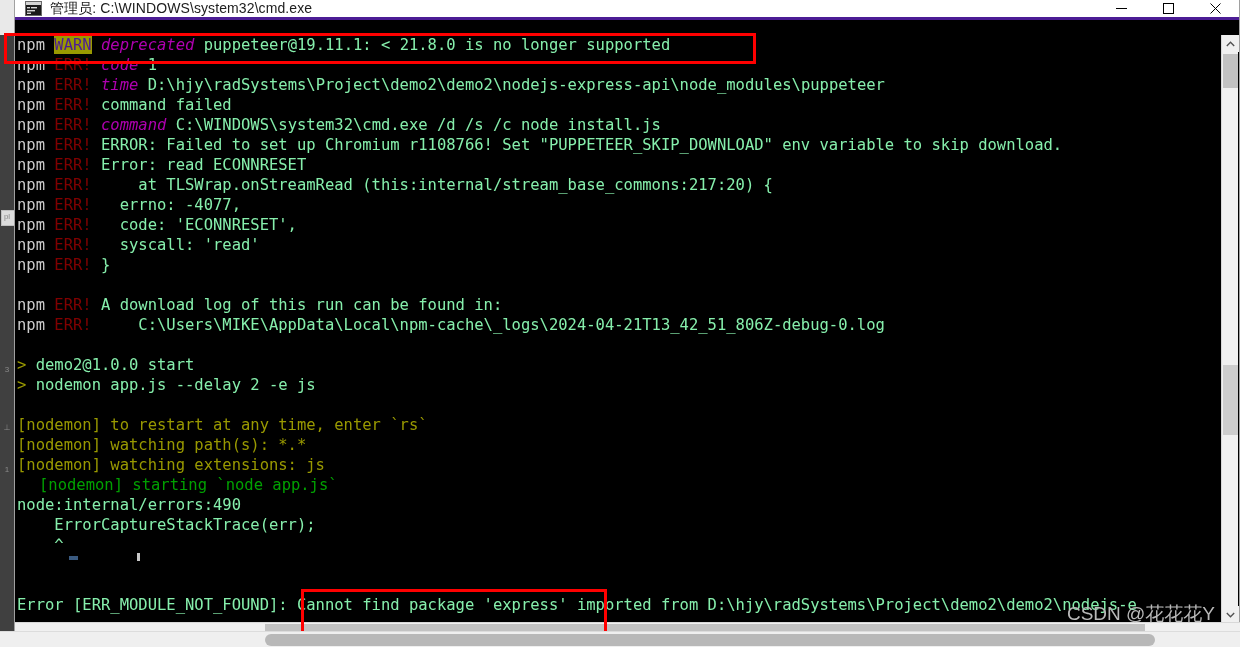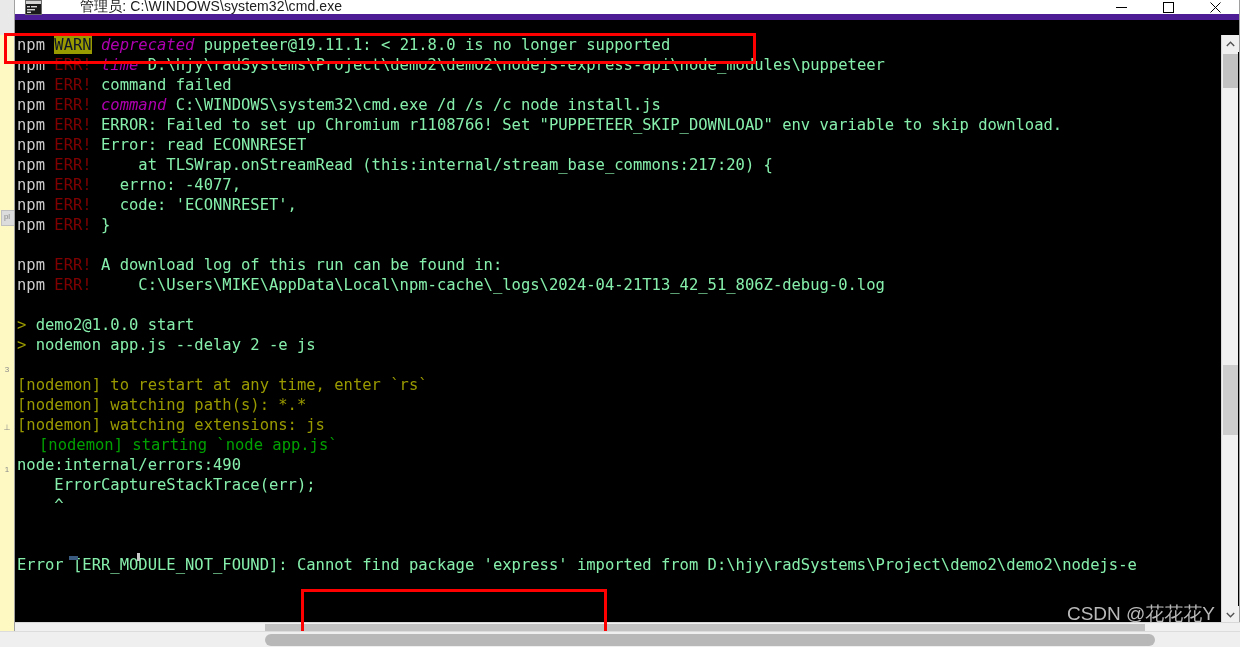--- a/index.html
+++ b/index.html
@@ -20,21 +20,21 @@
   .bg-desktop {
     position: absolute;
     left: 0; top: 0;
     width: 1240px; height: 647px;
     background: #e9e9e9;
   }
   .bg-win-sliver {
     position: absolute;
     left: 0; top: 35px;
     width: 14px; height: 612px;
-    background: #fef9c3;
+    background: #404040;
     border-right: 1px solid #c6c6c6;
   }
   .bg-sliver-text {
     position: absolute;
     left: 0;
     width: 14px;
     font-family: "Liberation Sans", sans-serif;
     font-size: 8px;
     color: #8a8a8a;
     text-align: center;
@@ -63,25 +63,24 @@
     box-sizing: border-box;
   }
 
   
   .titlebar {
     position: absolute;
     left: 0; top: 0;
     width: 100%;
     height: 20px;
     background: #ffffff;
-    border-bottom: 6px solid #4c1d95;
+    border-bottom: 3px solid #4c1d95;
     box-sizing: border-box;
     display: flex;
     align-items: center;
-    gap: 30px;
   }
   .title-icon {
     width: 17px;
     height: 15px;
     margin-left: 10px;
     margin-right: 8px;
     flex: none;
     position: relative;
   }
   .title-text {
@@ -126,21 +125,21 @@
     padding-left: 2px;
     letter-spacing: 0px;
   }
 
   .c-gray   { color: #cccccc; }
   .c-white  { color: #86efac; }
   .c-red    { color: #800000; }
   .c-magenta{ color: #b000b0; font-style: italic; }
   .c-yellow { color: #999900; }
   .c-green  { color: #00a000; margin-left: 22px; }
-  .c-olivebg{ background: #999900; color: #0f172a; }
+  .c-olivebg{ background: #999900; color: #4c1d95; }
 
   
   .vscroll {
     position: absolute;
     right: 1px;
     top: 35px;
     width: 17px;
     height: 588px;
     background: #f0f0f0;
     border-left: 1px solid #d8d8d8;
@@ -276,28 +275,30 @@
           <svg width="11" height="11" viewBox="0 0 11 11">
               <line x1="0.5" y1="0.5" x2="10.5" y2="10.5" stroke="#000" stroke-width="1"></line>
               <line x1="10.5" y1="0.5" x2="0.5" y2="10.5" stroke="#000" stroke-width="1"></line>
             </svg>
         </div>
       </div>
     </div>
 
     <div class="console" id="console-output">
         <div class="line"><span class="c-gray">npm </span><span class="c-olivebg">WARN</span><span class="c-gray"> </span><span class="c-magenta">deprecated</span><span class="c-white"> puppeteer@19.11.1: &lt; 21.8.0 is no longer supported</span></div>
+        <div class="line"><span class="c-gray">npm </span><span class="c-red">ERR!</span><span class="c-gray"> </span><span class="c-magenta">code</span><span class="c-white"> 1</span></div>
         <div class="line"><span class="c-gray">npm </span><span class="c-red">ERR!</span><span class="c-gray"> </span><span class="c-magenta">time</span><span class="c-white"> D:\hjy\radSystems\Project\demo2\demo2\nodejs-express-api\node_modules\puppeteer</span></div>
         <div class="line"><span class="c-gray">npm </span><span class="c-red">ERR!</span><span class="c-white"> command failed</span></div>
         <div class="line"><span class="c-gray">npm </span><span class="c-red">ERR!</span><span class="c-gray"> </span><span class="c-magenta">command</span><span class="c-white"> C:\WINDOWS\system32\cmd.exe /d /s /c node install.js</span></div>
         <div class="line"><span class="c-gray">npm </span><span class="c-red">ERR!</span><span class="c-white"> ERROR: Failed to set up Chromium r1108766! Set "PUPPETEER_SKIP_DOWNLOAD" env variable to skip download.</span></div>
         <div class="line"><span class="c-gray">npm </span><span class="c-red">ERR!</span><span class="c-white"> Error: read ECONNRESET</span></div>
         <div class="line"><span class="c-gray">npm </span><span class="c-red">ERR!</span><span class="c-white">     at TLSWrap.onStreamRead (this:internal/stream_base_commons:217:20) {</span></div>
         <div class="line"><span class="c-gray">npm </span><span class="c-red">ERR!</span><span class="c-white">   errno: -4077,</span></div>
         <div class="line"><span class="c-gray">npm </span><span class="c-red">ERR!</span><span class="c-white">   code: 'ECONNRESET',</span></div>
+        <div class="line"><span class="c-gray">npm </span><span class="c-red">ERR!</span><span class="c-white">   syscall: 'read'</span></div>
         <div class="line"><span class="c-gray">npm </span><span class="c-red">ERR!</span><span class="c-white"> }</span></div>
         <div class="line"><span class="c-white"> </span></div>
         <div class="line"><span class="c-gray">npm </span><span class="c-red">ERR!</span><span class="c-white"> A download log of this run can be found in:</span></div>
         <div class="line"><span class="c-gray">npm </span><span class="c-red">ERR!</span><span class="c-white">     C:\Users\MIKE\AppData\Local\npm-cache\_logs\2024-04-21T13_42_51_806Z-debug-0.log</span></div>
         <div class="line"><span class="c-white"> </span></div>
         <div class="line"><span class="c-yellow">&gt; </span><span class="c-white">demo2@1.0.0 start</span></div>
         <div class="line"><span class="c-yellow">&gt; </span><span class="c-white">nodemon app.js --delay 2 -e js</span></div>
         <div class="line"><span class="c-white"> </span></div>
         <div class="line"><span class="c-yellow">[nodemon] to restart at any time, enter `rs`</span></div>
         <div class="line"><span class="c-yellow">[nodemon] watching path(s): *.*</span></div>

